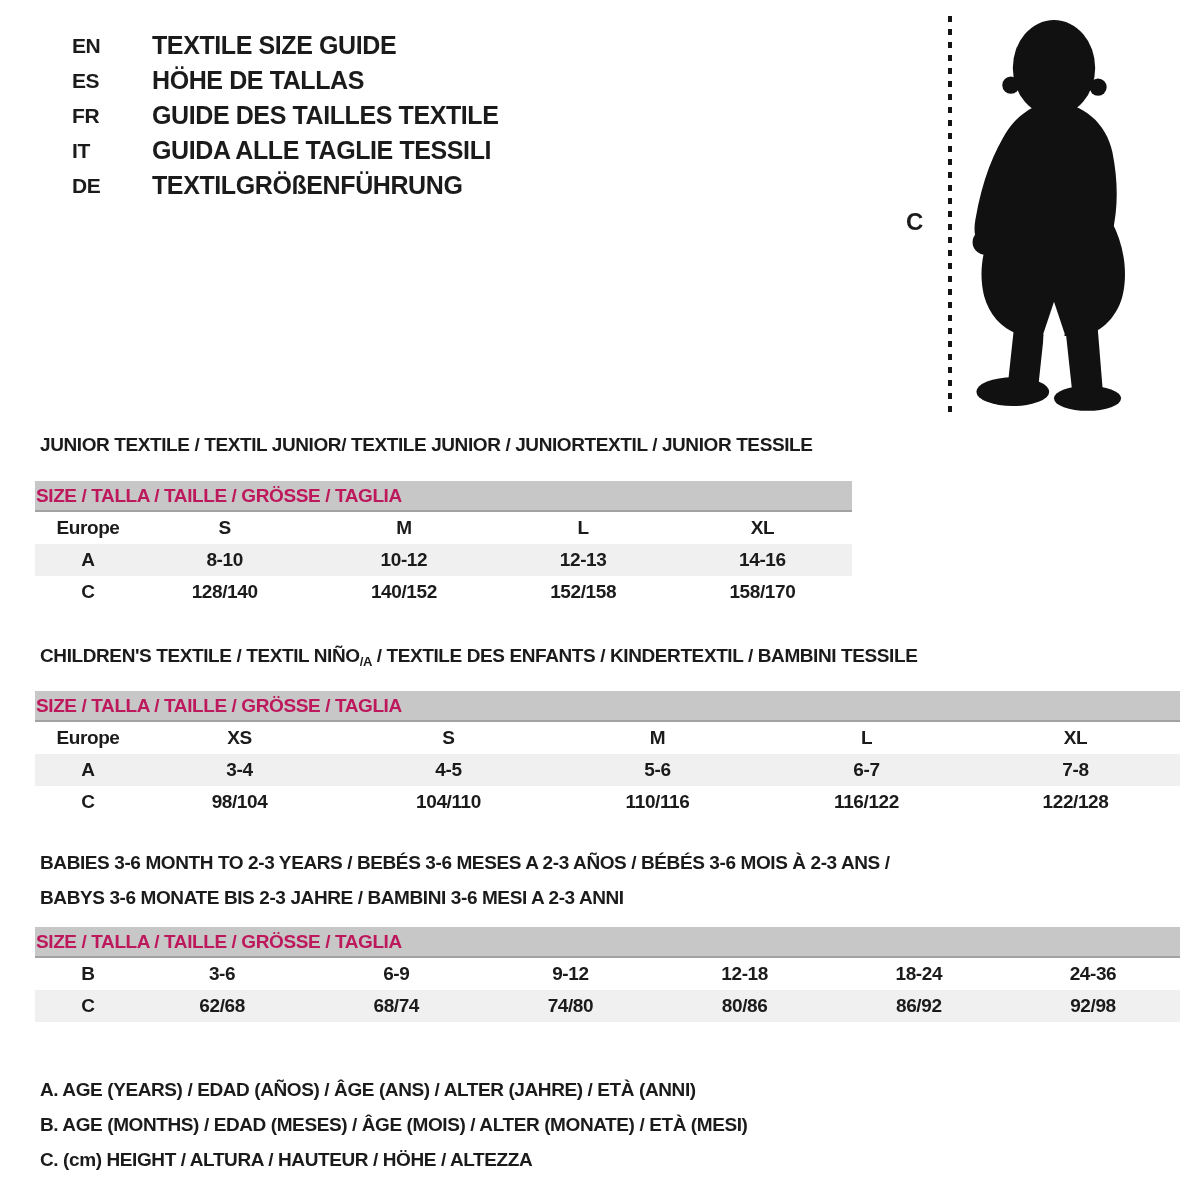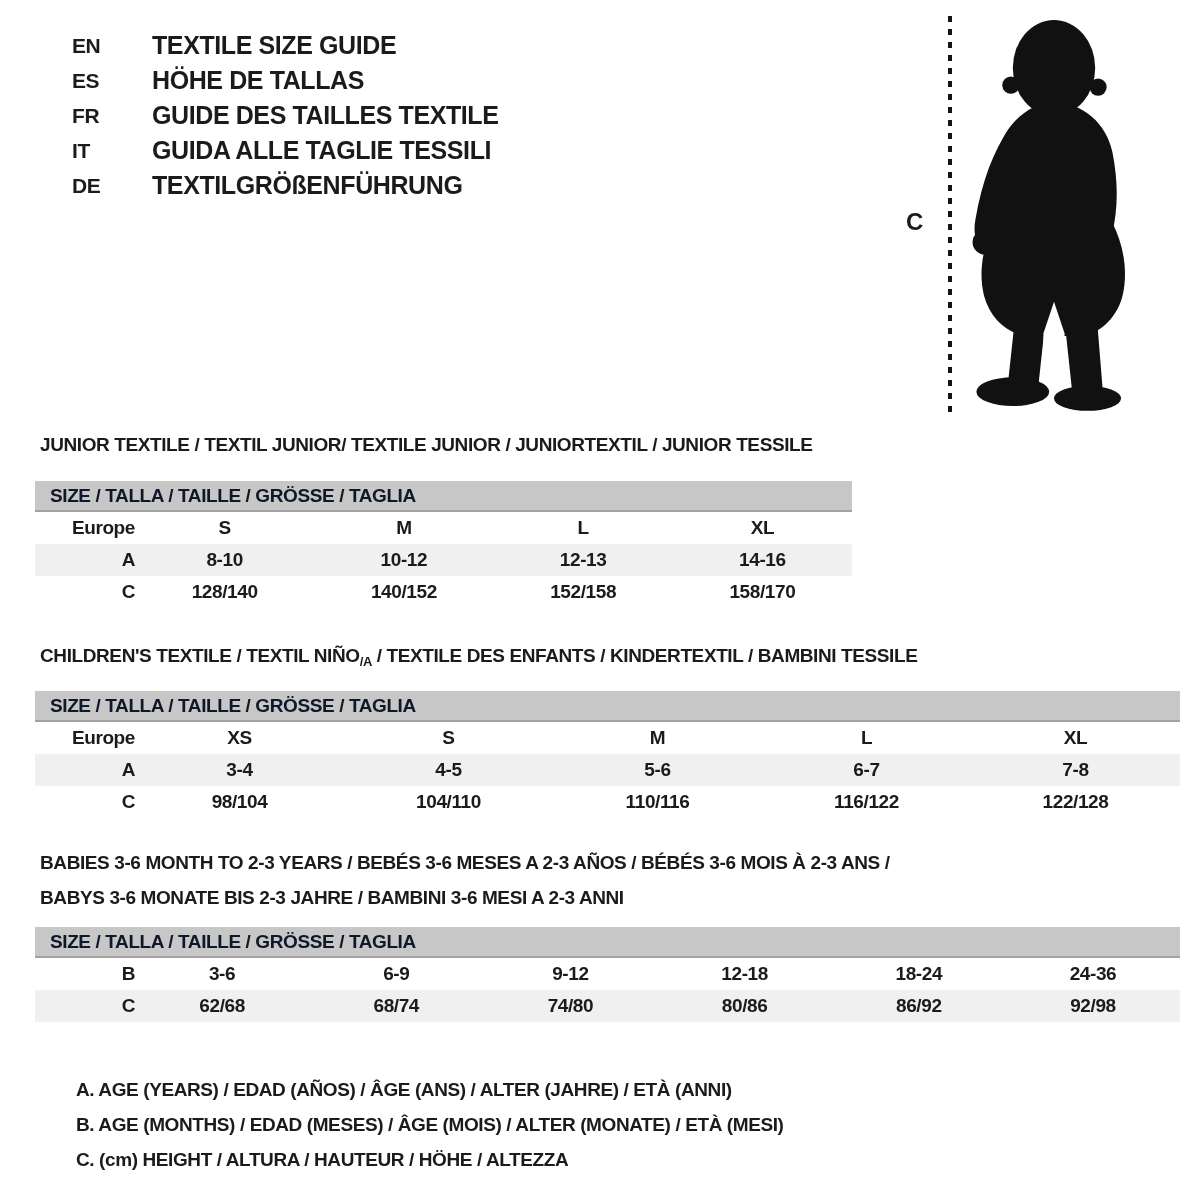--- a/index.html
+++ b/index.html
@@ -18,39 +18,39 @@
     background:repeating-linear-gradient(to bottom,#141414 0 6px,transparent 6px 13px);}
   #c-label{left:906px;top:208px;font-weight:700;font-size:24px;}
   #baby-svg{left:963px;top:12px;}
 
   
   .section-title{font-weight:700;font-size:19px;letter-spacing:-0.4px;white-space:nowrap;}
   .sub{font-size:13px;vertical-align:-4px;font-weight:700;}
 
   
   .size-table{background:#fff;}
-  .size-header{height:29px;line-height:29px;background:#c7c7c7;color:#0f172a;
-    font-weight:700;font-size:19px;letter-spacing:-0.4px;padding-left:15px;
+  .size-header{height:29px;line-height:29px;background:#c7c7c7;color:#be185d;
+    font-weight:700;font-size:19px;letter-spacing:-0.4px;padding-left:1px;
     border-bottom:2px solid #a2a2a2;}
   .t-row{display:flex;height:32px;align-items:center;
     font-weight:700;font-size:19px;letter-spacing:-0.4px;}
   .t-row.shaded{background:#f0f0f0;}
-  .t-label{width:100px;padding-left:6px;box-sizing:border-box;text-align:right;}
+  .t-label{width:100px;padding-left:6px;box-sizing:border-box;text-align:center;}
   .t-cell{flex:1;text-align:center;}
 
   #junior-title{left:40px;top:434px;}
   #junior-table{left:35px;top:481px;width:817px;}
   #children-title{left:40px;top:645px;}
   #children-table{left:35px;top:691px;width:1145px;}
   #babies-title{left:40px;top:845px;line-height:35px;}
   #babies-table{left:35px;top:927px;width:1145px;}
 
   
   #legend{left:40px;top:1072px;}
-  .legend-line{height:35px;line-height:35px;font-weight:700;font-size:19px;letter-spacing:-0.4px;margin-left:36px;}
+  .legend-line{height:35px;line-height:35px;font-weight:700;font-size:19px;letter-spacing:-0.4px;}
 </style>
 </head>
 <body>
 
 <div id="lang-block" class="abs">
     <div class="lang-row">
       <span class="lang-code">EN</span>
       <span class="lang-label">TEXTILE SIZE GUIDE</span>
     </div>
     <div class="lang-row">

